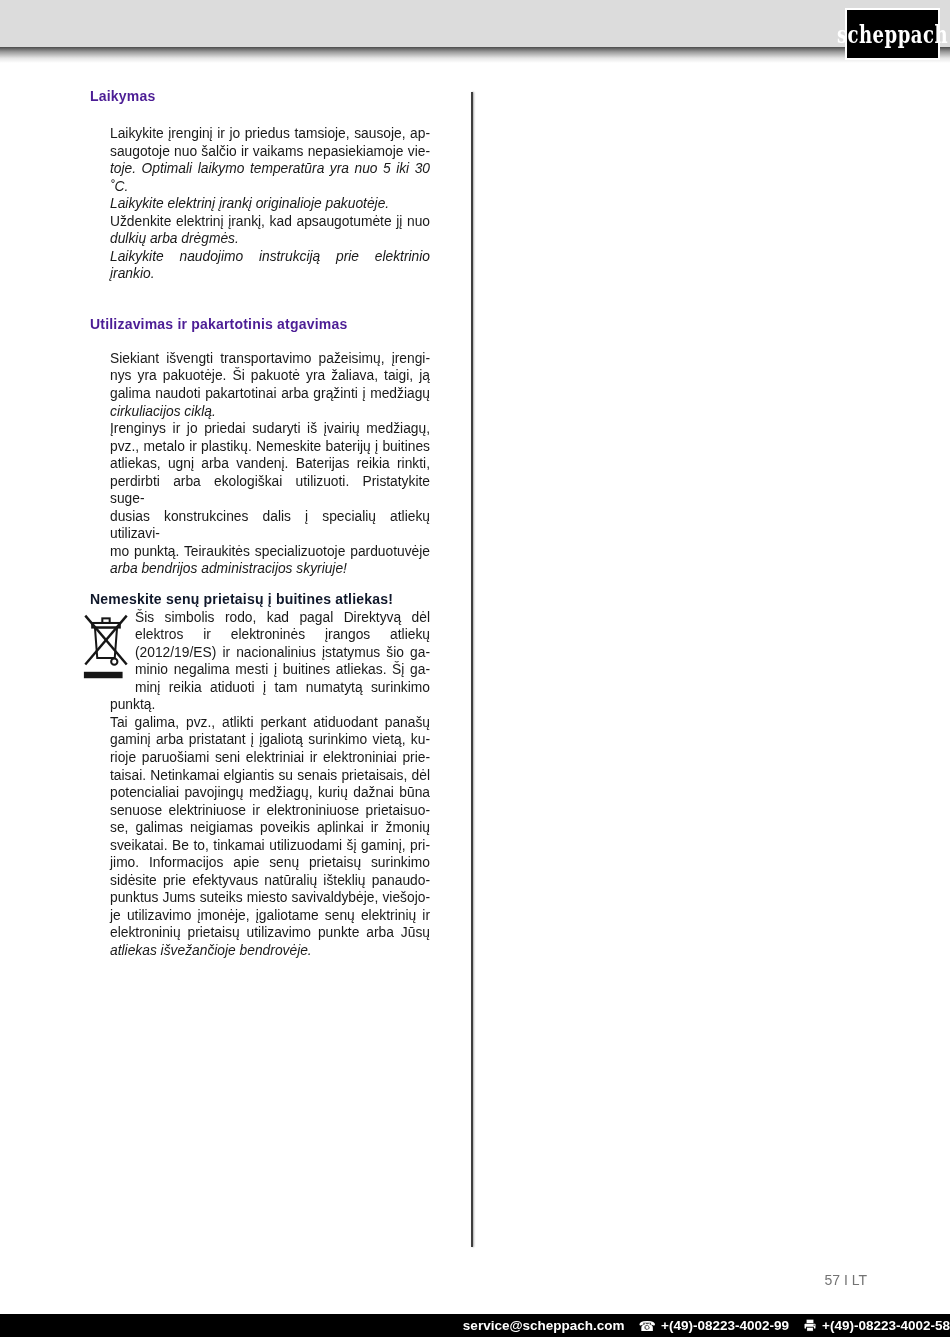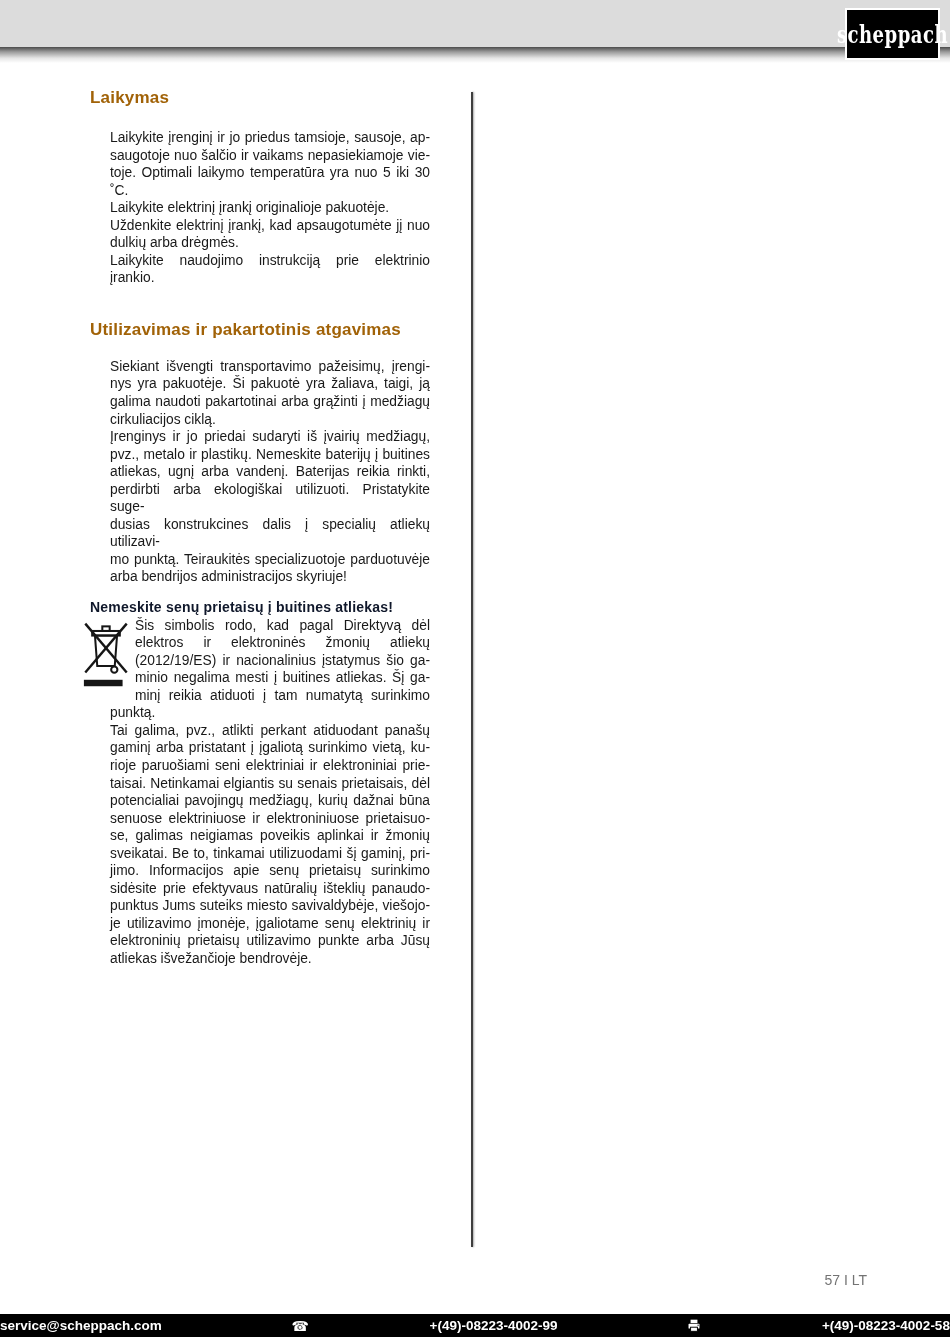--- a/index.html
+++ b/index.html
@@ -20,44 +20,44 @@
     display:flex; align-items:center; justify-content:center;
   }
   .logo span {
     color:#fff; font-weight:bold; font-size:19px; letter-spacing:0.5px;
     font-family:"DejaVu Serif","Liberation Serif",serif;
     transform:scaleY(1.25) scaleX(0.95);
   }
   
   .content { position:absolute; left:90px; top:88px; width:340px; }
   .sec-heading {
-    font-size:17px; font-weight:bold; color:#a16207;
+    font-size:14px; font-weight:bold; color:#4c1d95;
     margin:0 0 21px 0; letter-spacing:0.2px;
   }
   .sec-heading.second { margin-top:33px; margin-bottom:18px; }
   .para { font-size:13.8px; line-height:17.55px; }
   .ln { text-align:justify; text-align-last:justify;margin-left:20px; }
-  .ln.nat { text-align-last:auto; }
+  .ln.nat { text-align-last:auto;font-style:italic; }
   .sub-heading {
     font-size:14px; font-weight:bold; color:#0f172a;
     margin:13px 0 0 0; line-height:17.55px; letter-spacing:0.2px;
   }
   .weee-float { float:left; width:48px; height:70px; margin:2px 5px 0 -8px; }
   .weee-float svg { display:block; width:48px; height:70px; }
   
   .divider {
     position:absolute; left:471px; top:92px; width:2px; height:1155px;
     background:#3e3e3e; box-shadow:1px 0 2px rgba(0,0,0,0.35);
   }
   
   .pagenum { position:absolute; top:1272px; right:83px; font-size:14px; color:#737373; }
   .footerbar {
     position:absolute; left:0; right:0; bottom:0; height:23px; background:#000;
     color:#fff; font-size:13.5px; font-weight:bold;
-    display:flex; align-items:center; justify-content:space-between;
+    display:flex; align-items:center; justify-content:flex-end;
   }
   .footerbar .gap { width:14px; }
   .footerbar .igap { width:5px; }
   .fico { font-size:14px; line-height:1; }
   .fax-svg { display:block; width:14px; height:13px; }
 </style>
 </head>
 <body>
 
 <div class="topbar"></div>
@@ -103,21 +103,21 @@
           <path d="M12 18 L36 18 L33.5 51 L14.5 51 Z"></path>
           <circle cx="33" cy="55" r="3.4"></circle>
           <line x1="1.5" y1="5" x2="46.5" y2="58" stroke-width="2.6"></line>
           <line x1="46.5" y1="5" x2="1.5" y2="58" stroke-width="2.6"></line>
         </g>
         <rect x="0" y="66" width="42" height="7" fill="#161616"></rect>
       </svg>
     </div>
     <div>
         <div class="ln">Šis simbolis rodo, kad pagal Direktyvą dėl</div>
-        <div class="ln">elektros ir elektroninės žmonių atliekų</div>
+        <div class="ln">elektros ir elektroninės įrangos atliekų</div>
         <div class="ln">(2012/19/ES) ir nacionalinius įstatymus šio ga-</div>
         <div class="ln">minio negalima mesti į buitines atliekas. Šį ga-</div>
         <div class="ln">minį reikia atiduoti į tam numatytą surinkimo punktą.</div>
         <div class="ln">Tai galima, pvz., atlikti perkant atiduodant panašų</div>
         <div class="ln">gaminį arba pristatant į įgaliotą surinkimo vietą, ku-</div>
         <div class="ln">rioje paruošiami seni elektriniai ir elektroniniai prie-</div>
         <div class="ln">taisai. Netinkamai elgiantis su senais prietaisais, dėl</div>
         <div class="ln">potencialiai pavojingų medžiagų, kurių dažnai būna</div>
         <div class="ln">senuose elektriniuose ir elektroniniuose prietaisuo-</div>
         <div class="ln">se, galimas neigiamas poveikis aplinkai ir žmonių</div>

